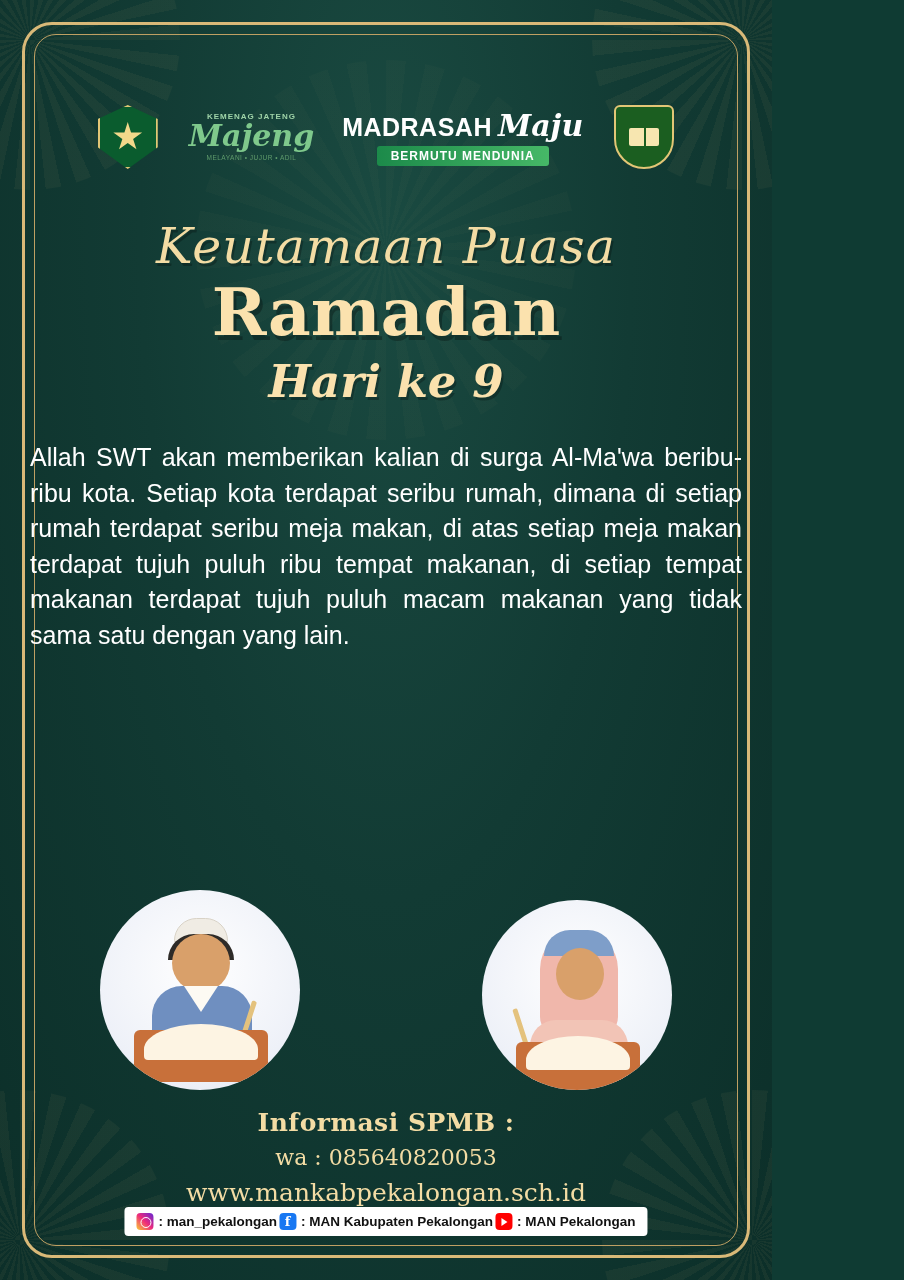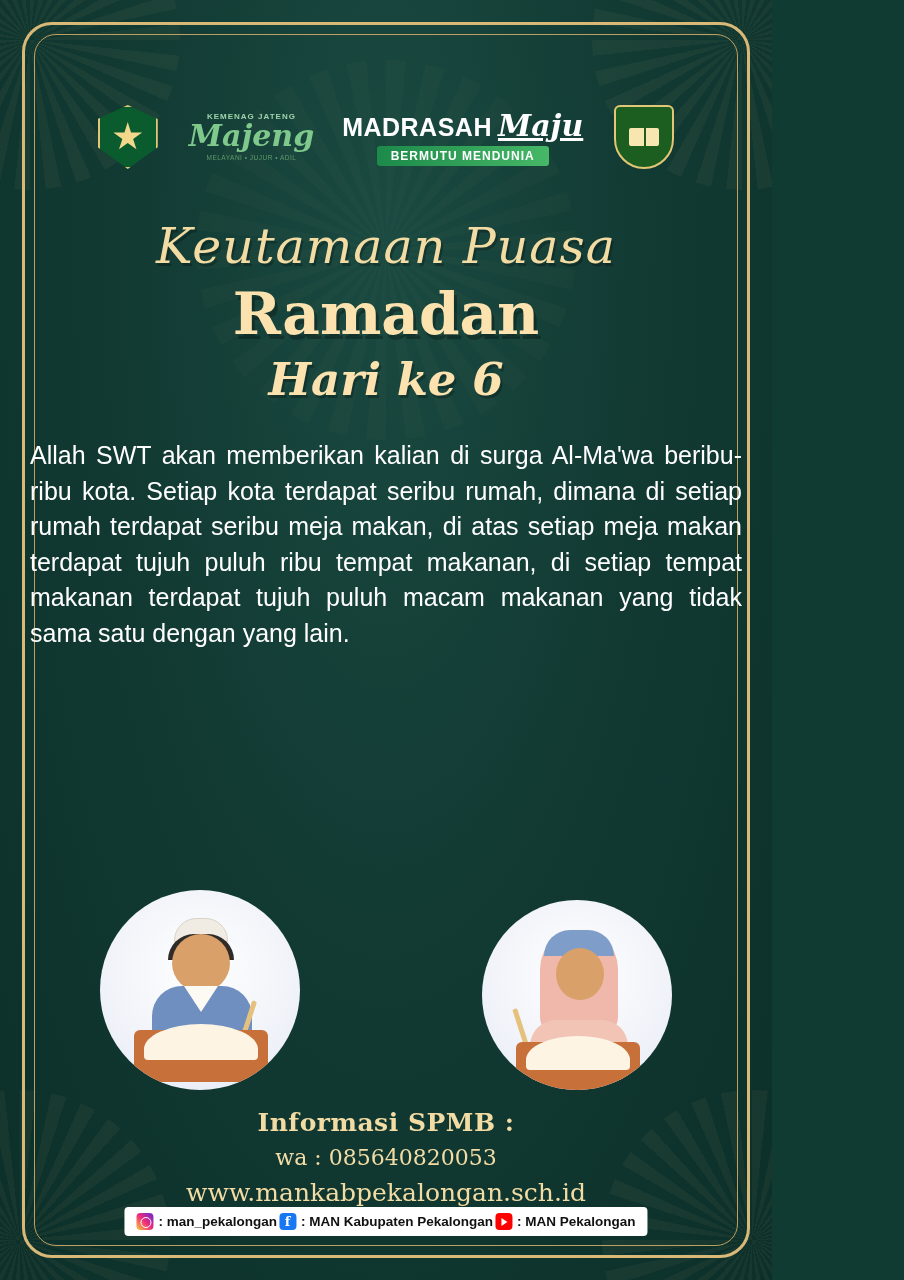--- a/index.html
+++ b/index.html
@@ -120,21 +120,20 @@
   .logo-madrasah .word-madrasah {
     font-size: 25px; font-weight: bold; color: #ffffff; letter-spacing: 0.5px;
     font-family: "Liberation Sans", sans-serif;
   }
   .logo-madrasah .word-maju {
     font-family: "DejaVu Serif", serif;
     font-style: italic;
     font-size: 30px;
     color: #ffffff;
     font-weight: bold;
-    text-decoration: underline;
   }
   .logo-madrasah .row2 {
     margin-top: 3px;
     background: linear-gradient(90deg, #1c8a4a, #46b867);
     color: #fff;
     font-size: 12px;
     font-weight: bold;
     letter-spacing: 1px;
     padding: 3px 14px;
     border-radius: 3px;
@@ -170,25 +169,25 @@
     font-family: "DejaVu Serif", serif;
     font-size: 49px;
     font-weight: normal;
     font-style: italic;
     color: #f3dca4;
     letter-spacing: 1px;
     text-shadow: 2px 3px 0 rgba(0,0,0,0.25);
   }
   .title-line2 {
     font-family: "DejaVu Serif", serif;
-    font-size: 58px;
+    font-size: 66px;
     font-weight: bold;
     color: #fbe2ae;
     line-height: 1.0;
-    margin-top: 10px;
+    margin-top: 4px;
     text-shadow: 3px 5px 0 rgba(0,0,0,0.28);
     text-align: center;
   }
   .title-line3 {
     font-family: "DejaVu Serif", serif;
     font-size: 45px;
     font-weight: bold;
     font-style: italic;
     color: #fbe2ae;
     margin-top: 10px;
@@ -343,21 +342,21 @@
         <div class="shield2">
             <div class="book"></div>
           </div>
       </div>
 
     </div>
 
     <div class="title-block">
       <div class="title-line1">Keutamaan Puasa</div>
       <div class="title-line2">Ramadan</div>
-      <div class="title-line3">Hari ke 6</div>
+      <div class="title-line3">Hari ke 9</div>
     </div>
 
     <div class="body-text">Allah SWT akan memberikan kalian di surga Al-Ma'wa beribu-ribu kota. Setiap kota terdapat seribu rumah, dimana di setiap rumah terdapat seribu meja makan, di atas setiap meja makan terdapat tujuh puluh ribu tempat makanan, di setiap tempat makanan terdapat tujuh puluh macam makanan yang tidak sama satu dengan yang lain.</div>
 
   </div>
 
   <div class="illus-row">
     <div class="kid boy">
       <div class="cap"></div>
       <div class="hair"></div>

